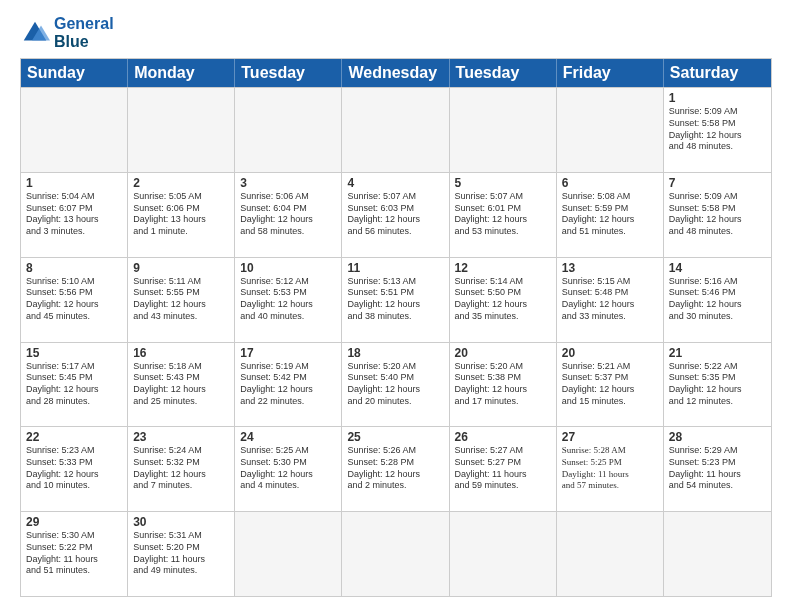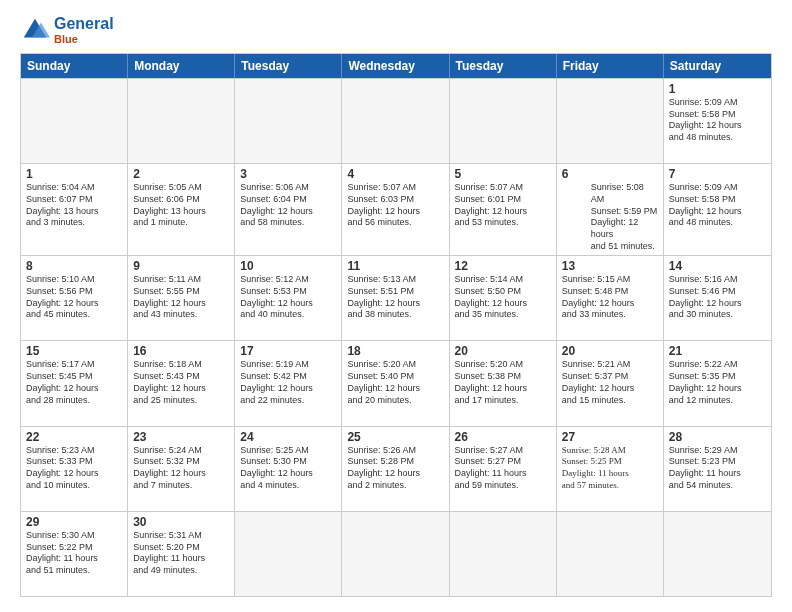--- a/index.html
+++ b/index.html
@@ -51,21 +51,21 @@
       border: 1px solid #ccc;
     }
     .cal-header {
       display: grid;
       grid-template-columns: repeat(7, 1fr);
       background: #1a5fa8;
     }
     .cal-header-cell {
       color: white;
       font-weight: bold;
-      font-size: 12px;
+      font-size: 16px;
       padding: 5px 6px;
       border-right: 1px solid rgba(255,255,255,0.3);
     }
     .cal-header-cell:last-child {
       border-right: none;
     }
     .cal-body {
       display: flex;
       flex-direction: column;
       flex: 1;
@@ -108,21 +108,21 @@
 <div class="page">
   <div class="header">
     <div class="logo">
       <svg class="logo-icon" viewBox="0 0 40 40">
         <rect x="0" y="0" width="40" height="40" fill="white"></rect>
         <polygon points="20,5 35,30 5,30" fill="#1a5fa8"></polygon>
         <polygon points="28,10 40,30 16,30" fill="#4a90d9" opacity="0.7"></polygon>
       </svg>
       <div>
         <div style="font-size:16px;font-weight:bold;color:#1a5fa8;line-height:1.1">General</div>
-        <div style="font-size:11px;font-weight:bold;color:#c2410c;line-height:1.1">Blue</div>
+        <div style="font-size:16px;font-weight:bold;color:#0c4a6e;line-height:1.1">Blue</div>
       </div>
     </div>
     <div class="title-block">
       <div class="month-title"></div>
       <div class="location"></div>
     </div>
   </div>
 
   <div class="calendar">
     <div class="cal-header">
@@ -181,21 +181,21 @@
           </div>
           <div class="cal-cell">
             <span class="day-num">5</span>
             <div class="cell-text" style="white-space: pre-line;">Sunrise: 5:07 AM
 Sunset: 6:01 PM
 Daylight: 12 hours
 and 53 minutes.</div>
           </div>
           <div class="cal-cell">
             <span class="day-num">6</span>
-            <div class="cell-text" style="white-space: pre-line; margin-left: 29px;">Sunrise: 5:08 AM
+            <div class="cell-text" style="white-space: pre-line;">Sunrise: 5:08 AM
 Sunset: 5:59 PM
 Daylight: 12 hours
 and 51 minutes.</div>
           </div>
           <div class="cal-cell">
             <span class="day-num">7</span>
             <div class="cell-text" style="white-space: pre-line;">Sunrise: 5:09 AM
 Sunset: 5:58 PM
 Daylight: 12 hours
 and 48 minutes.</div>

